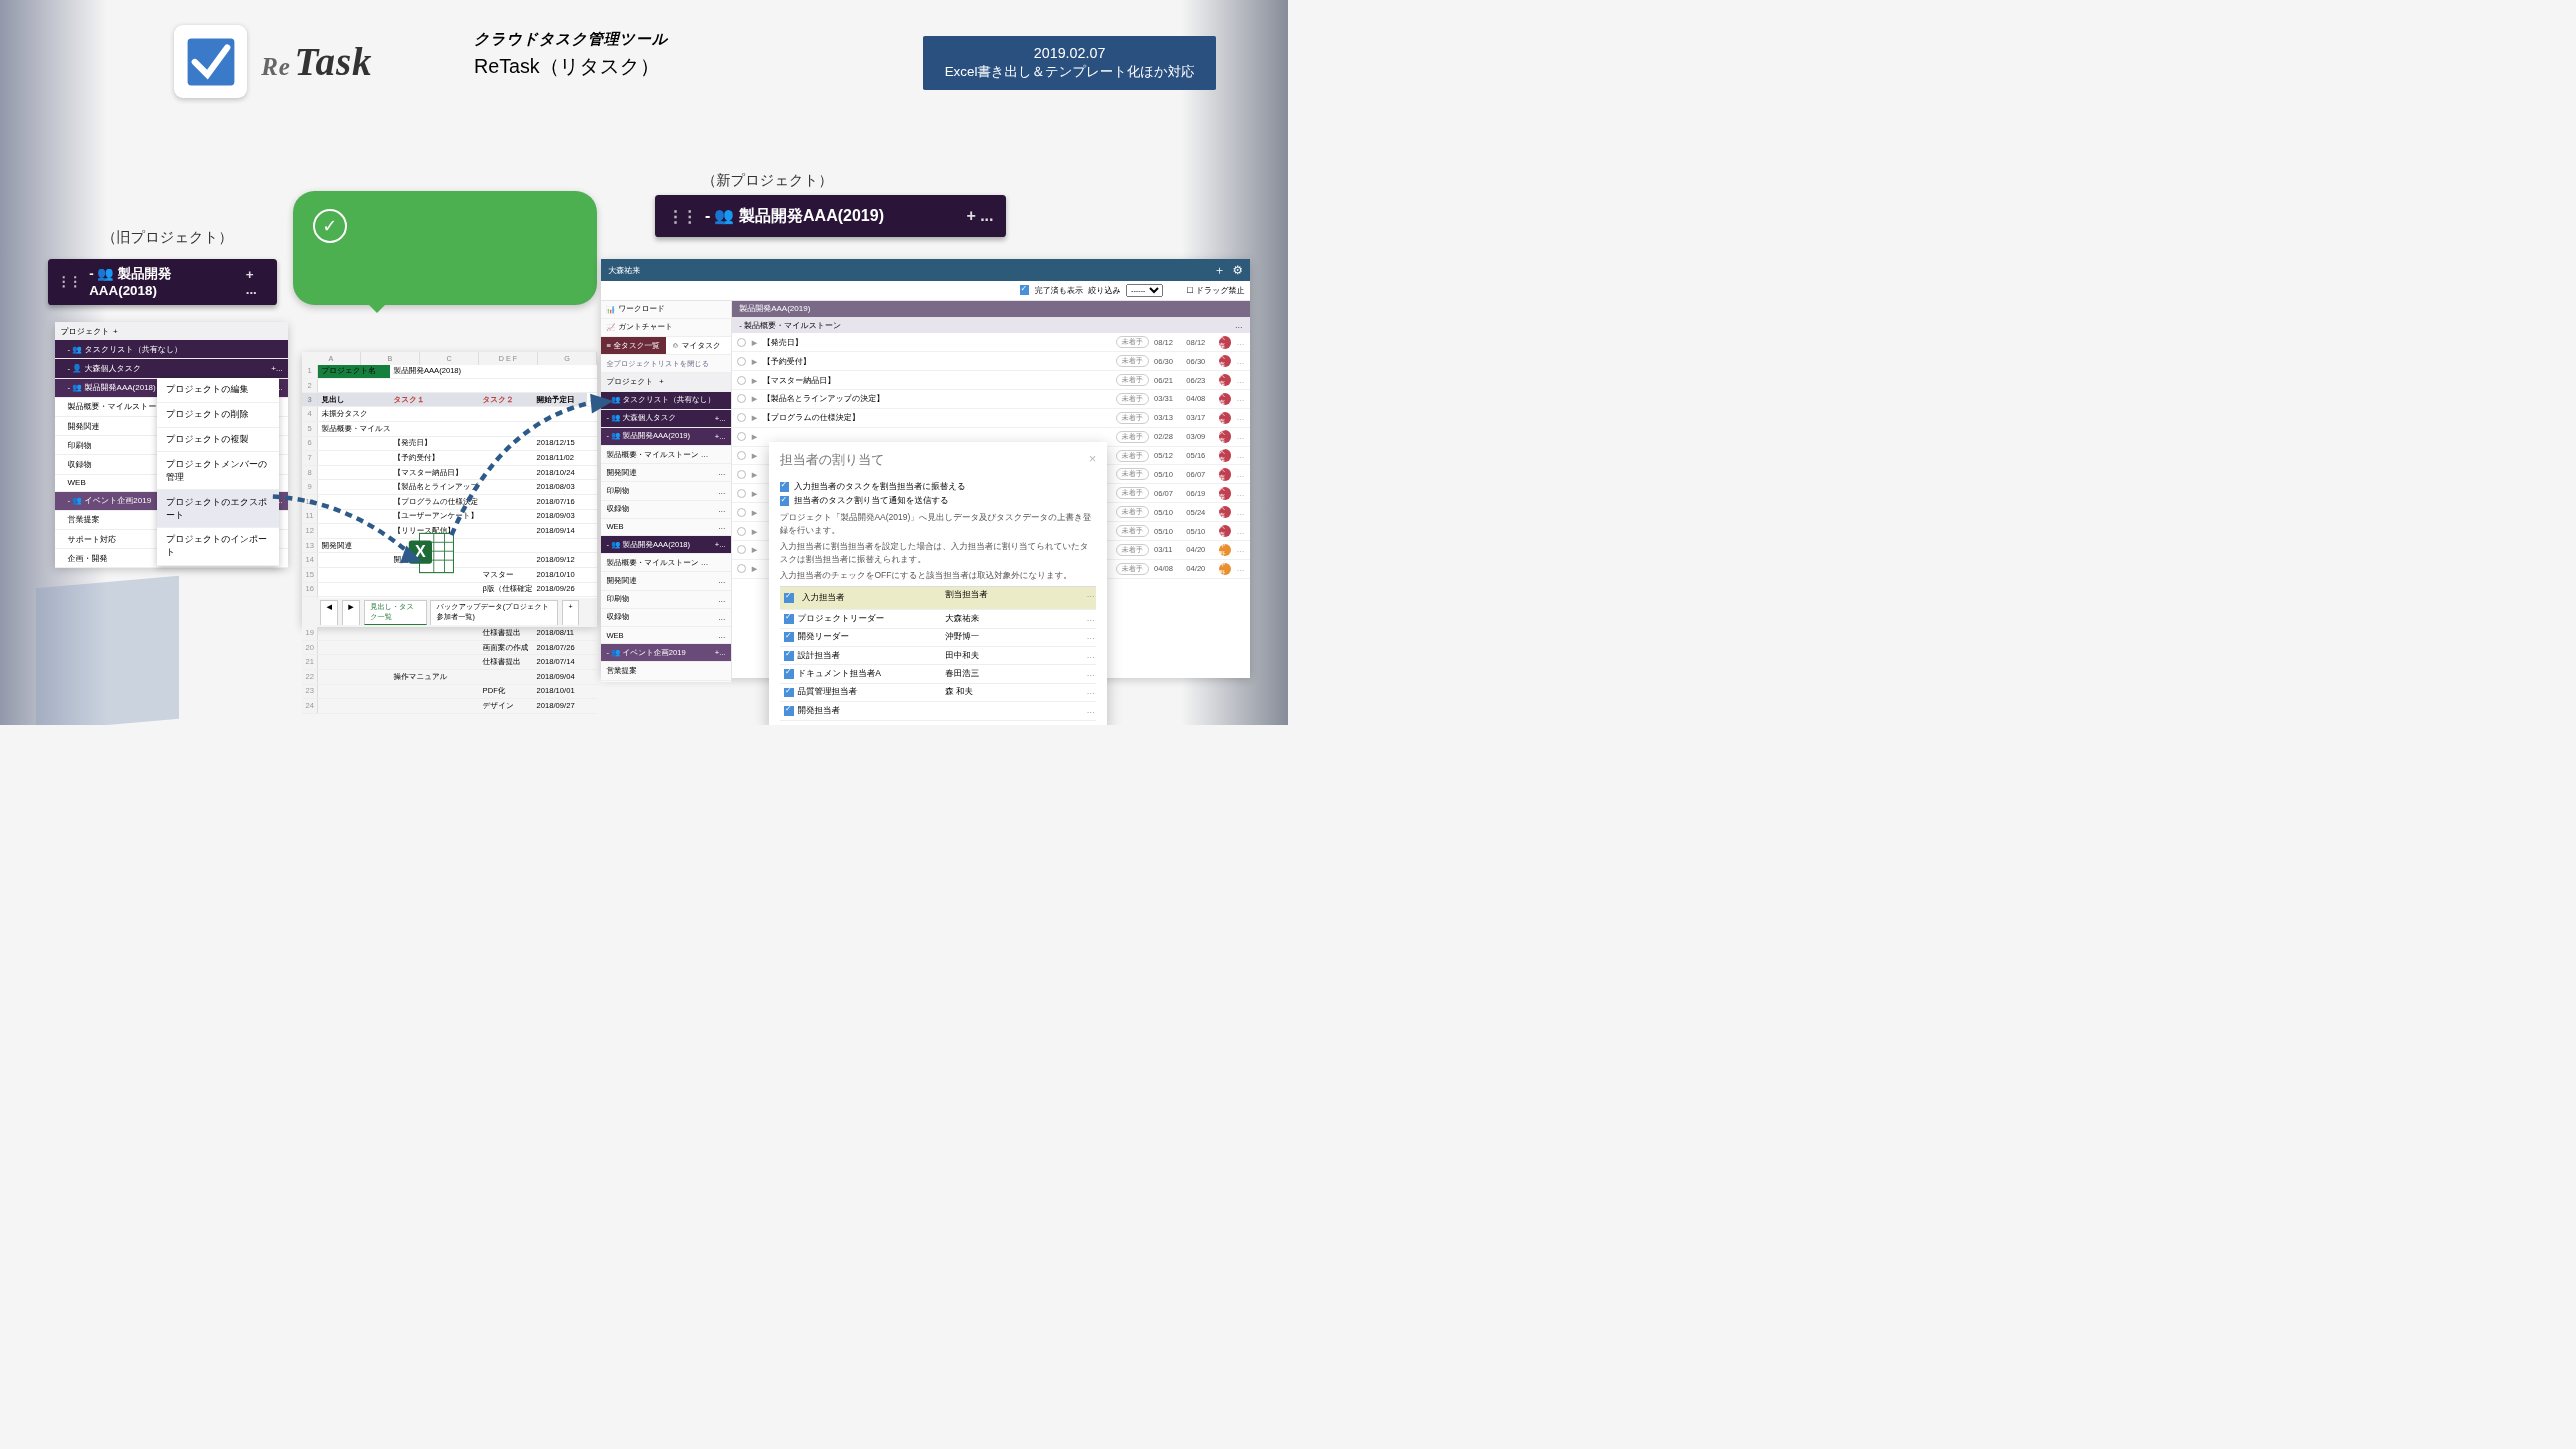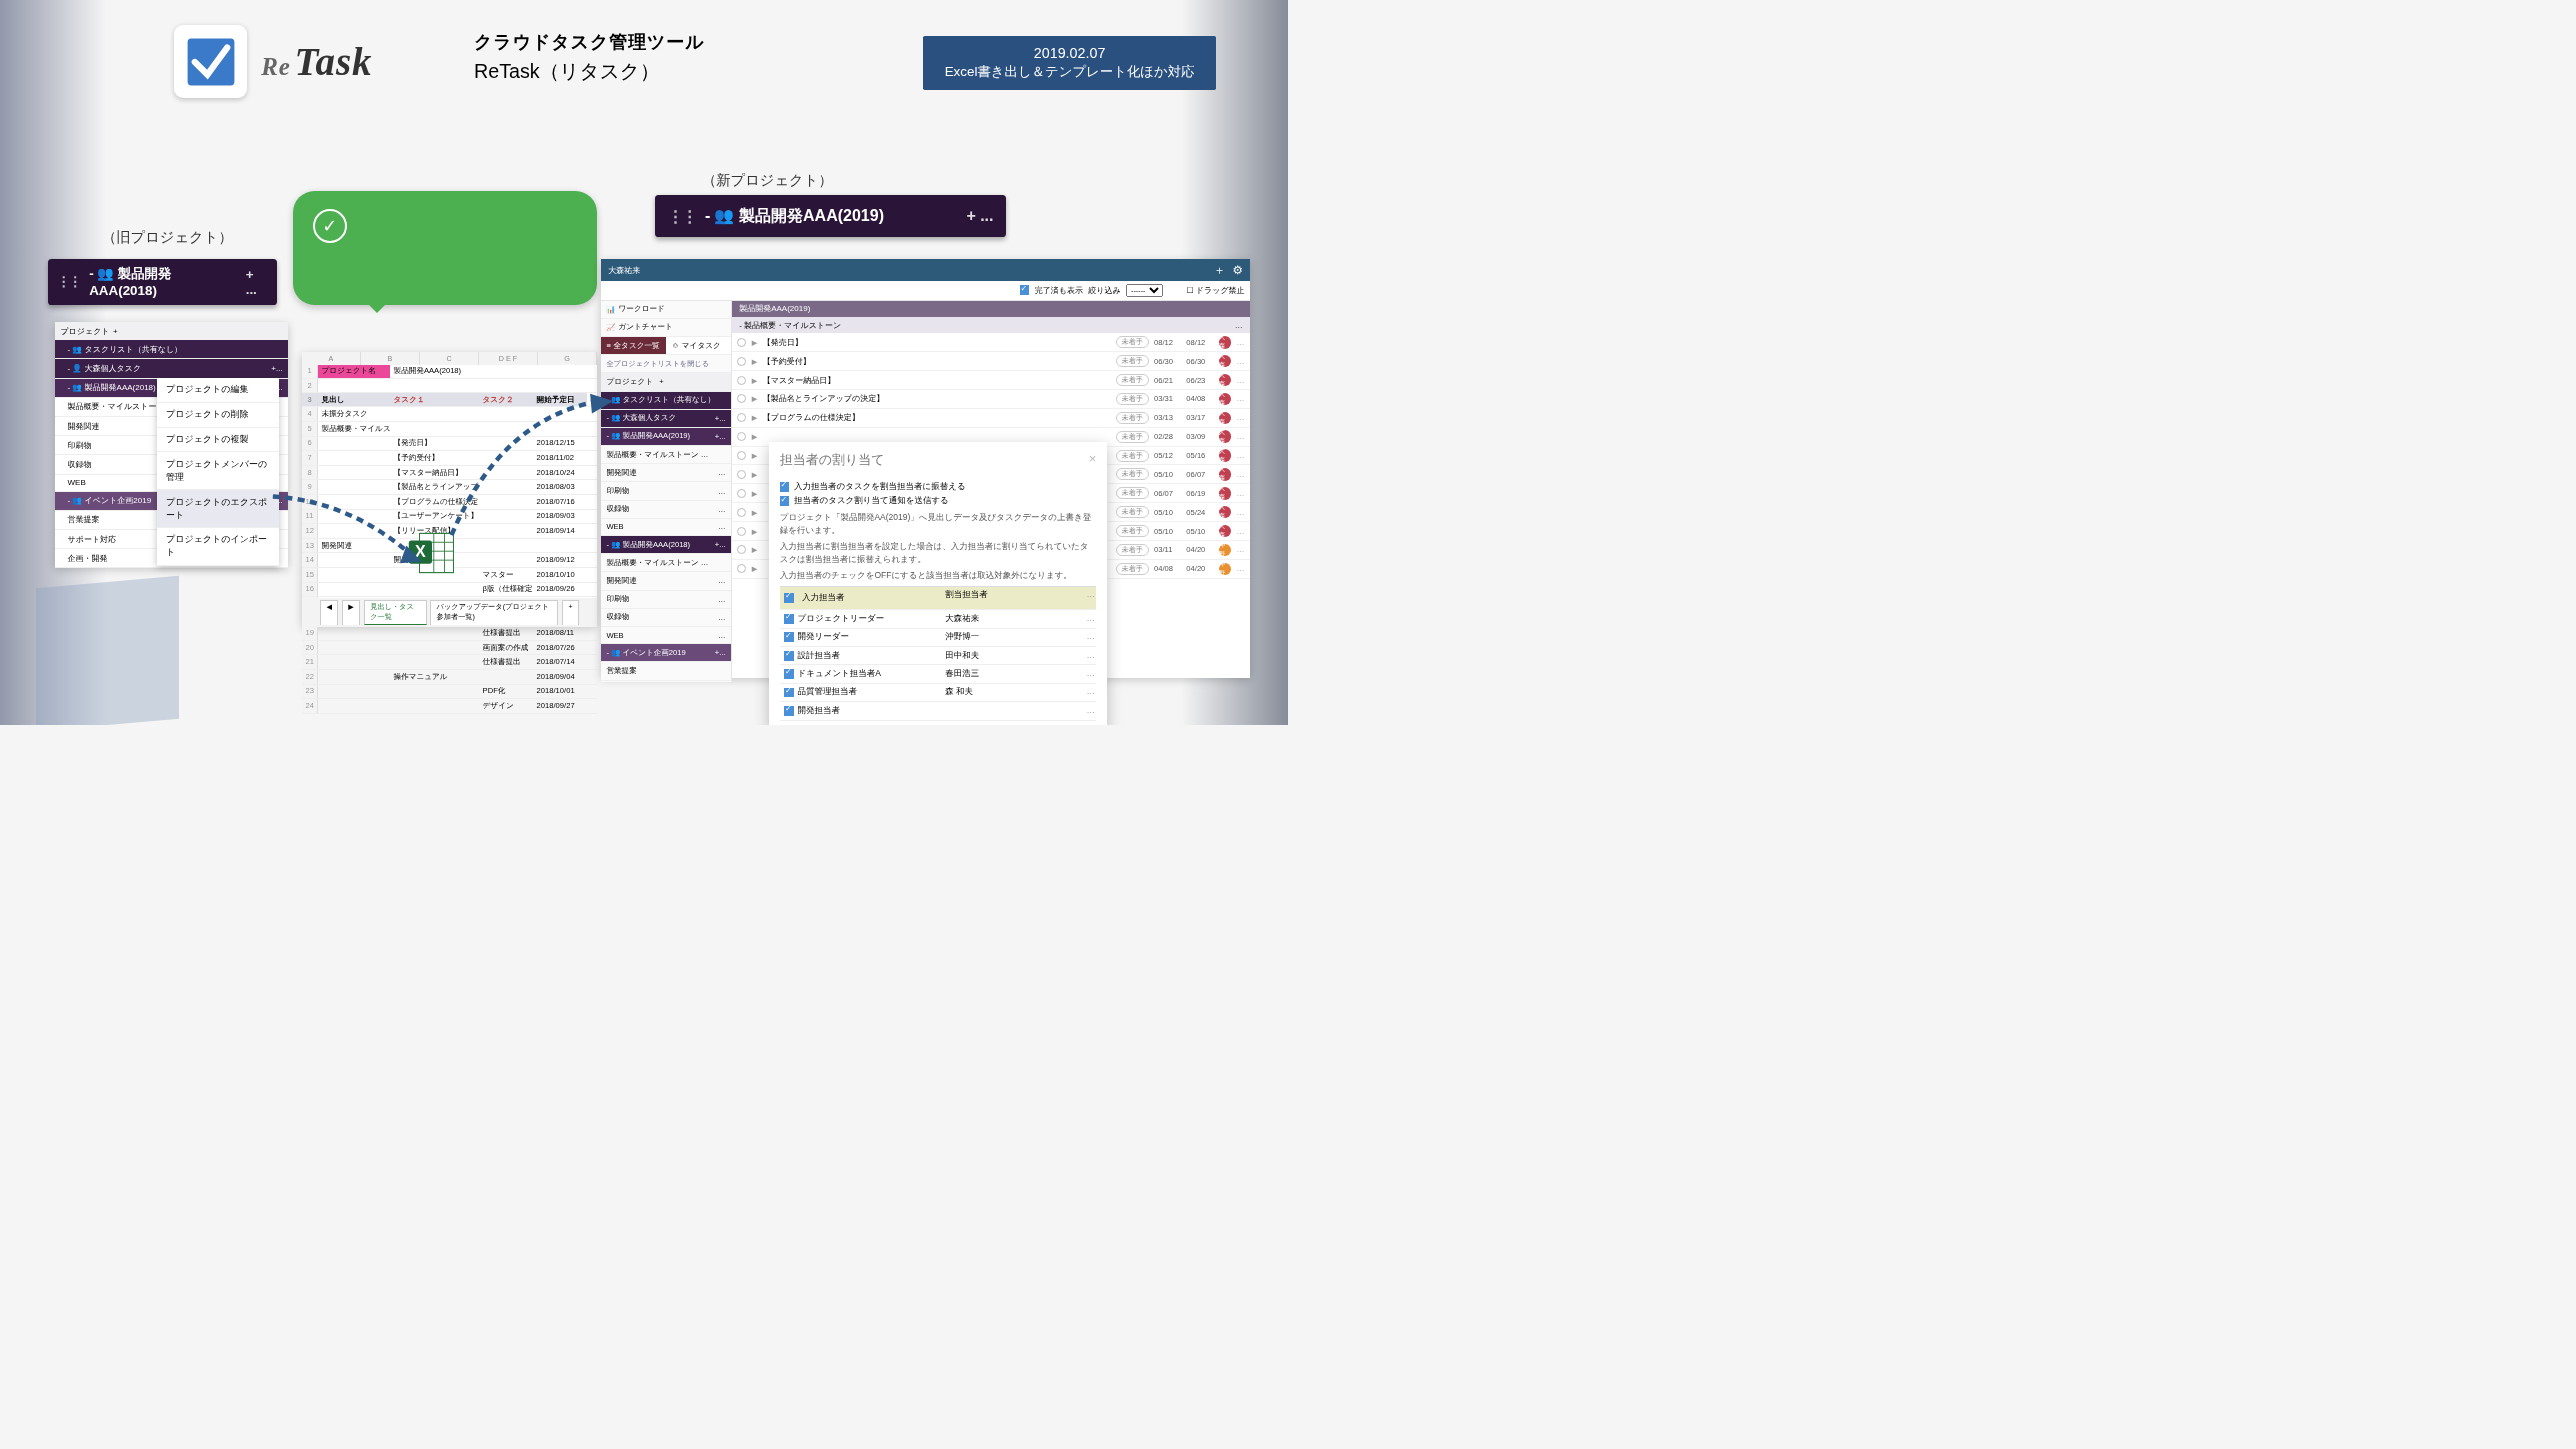--- a/index.html
+++ b/index.html
@@ -10,21 +10,21 @@
 .bg-right { position:absolute; right:0; top:0; width:107px; height:100%; background: linear-gradient(270deg, rgba(60,70,90,.6), transparent); }
 .bg-bot-left { position:absolute; left:36px; bottom:0; width:143px; height:143px; background: rgba(140,160,190,.4); transform: skewY(-5deg); }
 
 
 .logo-wrap { position:absolute; left:165px; top:25px; display:flex; align-items:center; gap:14.3px;padding-left:9px; }
 .logo-icon { width:73px; height:73px; background:#fff; border-radius:9px; box-shadow:0 1.8px 5.4px rgba(0,0,0,.2); display:flex; align-items:center; justify-content:center; }
 .logo-icon svg { width:54px; height:54px; }
 .logo-text { font-size:39px; font-weight:600; letter-spacing:0.9px; color:#333; font-family:"Times New Roman",serif; font-style:italic; }
 .logo-text .re { font-size:25px; margin-right:3.6px; color:#666; }
 .title-block { position:absolute; left:474px; top:30px; }
-.title1 { font-size:18px; font-weight:600; letter-spacing:0.9px; }
+.title1 { font-size:15px; font-weight:600; letter-spacing:0.9px;font-style:italic; }
 .title2 { font-size:19.7px; margin-top:3.6px; }
 
 .date-badge { position:absolute; right:72px; top:36px; background:#2a5080; color:#fff; padding:9px 21.5px; text-align:center; border-radius:1.8px; }
 .date-badge div:first-child { font-size:14.3px; }
 .date-badge div:last-child { font-size:13.4px; margin-top:1.8px; }
 
 .section-label { font-size:14.3px; color:#333; }
 .old-label { position:absolute; left:102px; top:228px; }
 .new-label { position:absolute; left:702px; top:143px;margin-top:28px; }
 
@@ -210,21 +210,21 @@
 <div class="panel excel">
   <div class="xl-head">
       <span>A</span>
       <span>B</span>
       <span>C</span>
       <span>D E F</span>
       <span>G</span>
     </div>
   <div class="xl-row">
       <span class="c0">1</span>
-      <span class="c1" style="background:#ec4899">プロジェクト名</span>
+      <span class="c1" style="background:#15803d">プロジェクト名</span>
       <span class="c2" style="flex:1">製品開発AAA(2018)</span>
     </div>
   <div class="xl-row">
       <span class="c0">2</span>
     </div>
   <div class="xl-row hd">
       <span class="c0">3</span>
       <span class="c1">見出し</span>
       <span class="c2">タスク１</span>
       <span class="c3">タスク２</span>

